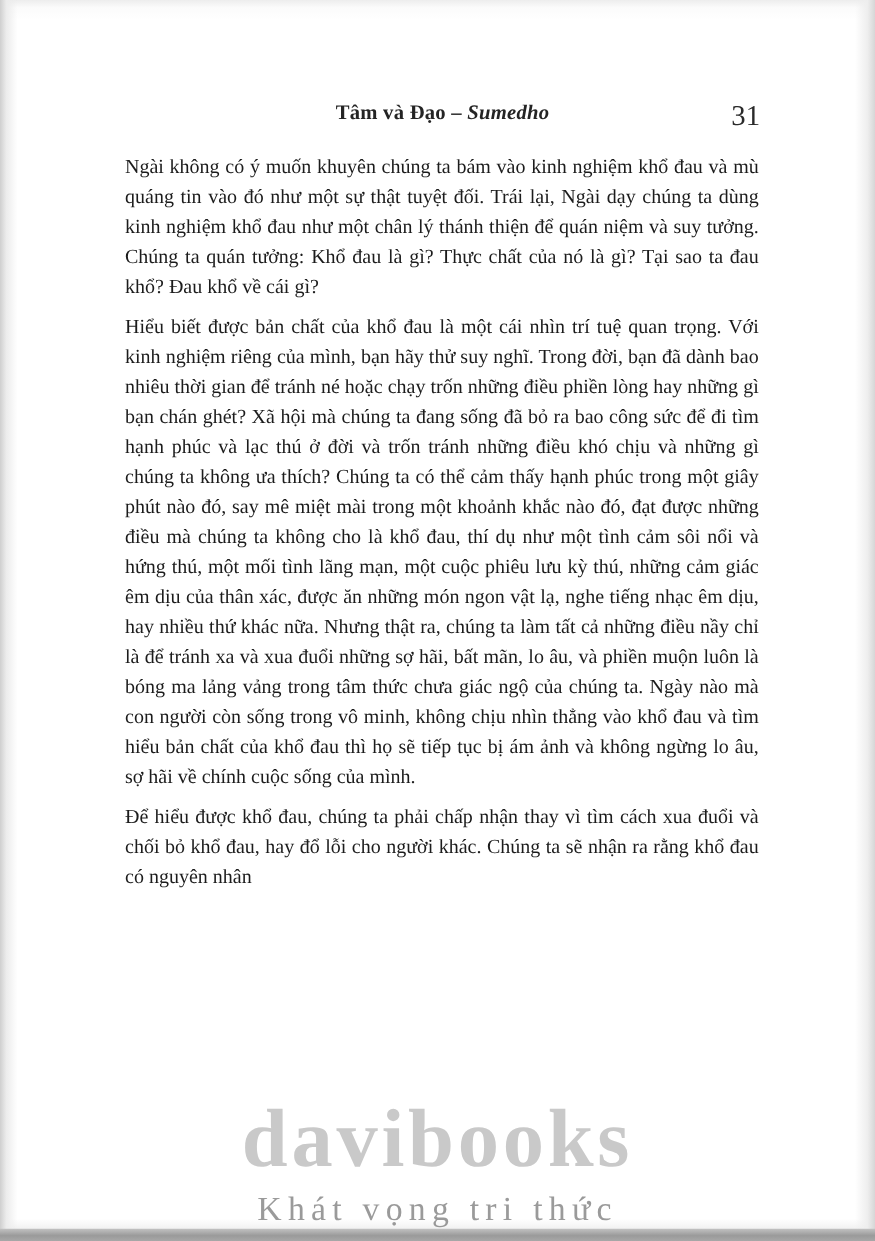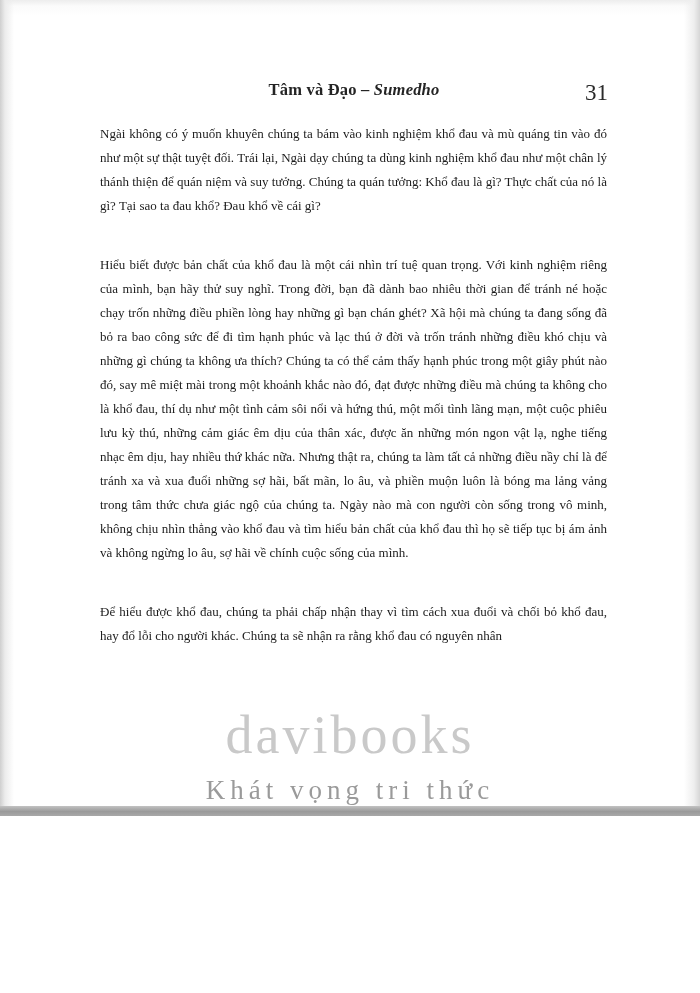--- a/index.html
+++ b/index.html
@@ -3,21 +3,21 @@
 <meta charset="utf-8">
 <style>
   html, body {
     margin: 0;
     padding: 0;
     background: #ffffff;
   }
   .page {
     position: relative;
     width: 700px;
-    height: 816px;
+    height: 993px;
     overflow: hidden;
     font-family: "Liberation Serif", serif;
     color: #1f1f1f;
     background:
       linear-gradient(to bottom, #ededed 0px, #fbfbfb 6px, #ffffff 16px, #ffffff 975px, #f0f0f0 984px, #e6e6e6 993px),
       #ffffff;
   }
   
   .edge-left {
     position: absolute; left: 0; top: 0; bottom: 0; width: 14px;
@@ -60,44 +60,44 @@
     font-size: 23px;
     font-weight: 400;
     color: #2a2a2a;
   }
 
   .page-body {
     position: absolute;
     top: 122px;
     left: 100px;
     right: 93px;
-    font-size: 13px;
+    font-size: 16px;
     line-height: 24px;
     text-align: justify;
     color: #1c1c1c;
   }
   .para { margin: 0; }
-  .para + .para { margin-top: 35px; }
+  .para + .para { margin-top: 8px; }
 
   .watermark {
     position: absolute;
     left: 0;
     right: 0;
     bottom: 8px;
     text-align: center;
     pointer-events: none;
     z-index: 5;
   }
   .wm-brand {
     font-family: "Liberation Serif", serif;
-    font-size: 54px;
+    font-size: 66px;
     line-height: 70px;
     letter-spacing: 3px;
     color: rgba(135, 135, 135, 0.45);
-    font-weight: 400;
+    font-weight: 700;
   }
   .wm-slogan {
     margin-top: 2px;
     font-family: "Liberation Serif", serif;
     font-size: 27px;
     line-height: 36px;
     letter-spacing: 5px;
     color: rgba(120, 120, 120, 0.75);
     font-weight: 400;
   }

